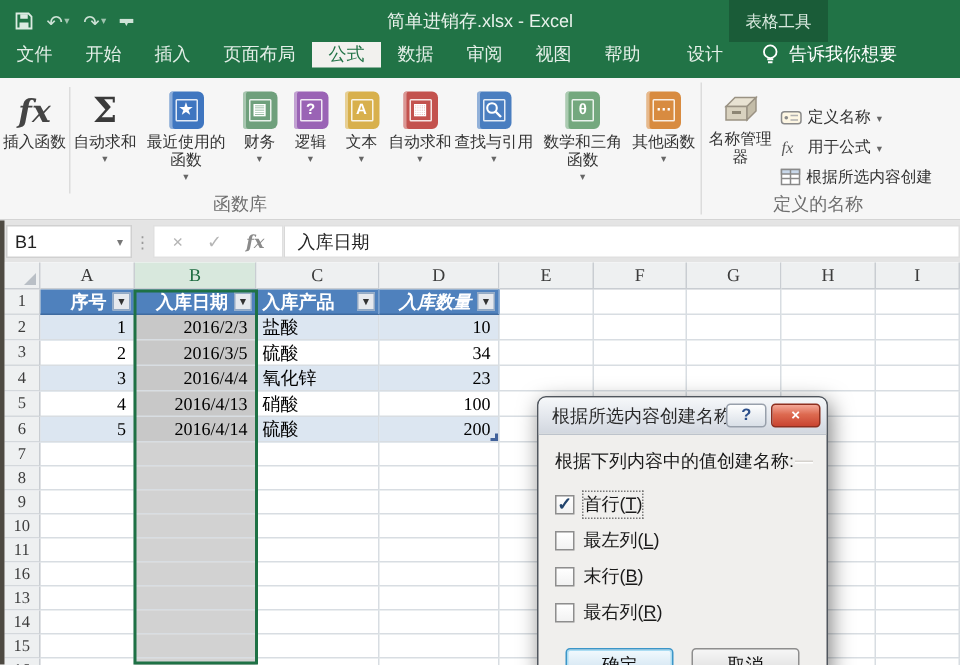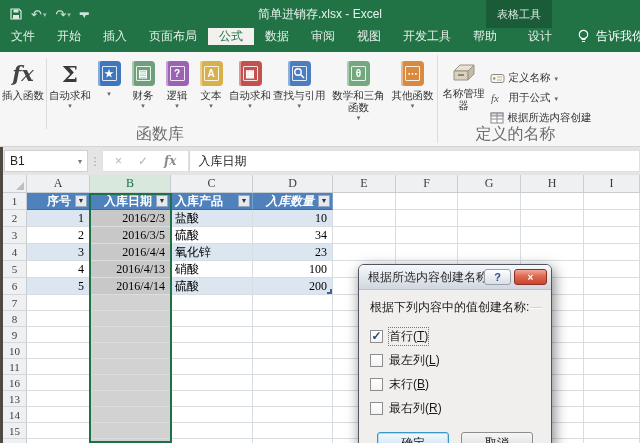--- a/index.html
+++ b/index.html
@@ -25,21 +25,21 @@
   .tab.active { background:#f2f1ee; color:#217346; }
   .tab.ctx { margin-left:9px; }
   .tellme { display:flex; align-items:center; gap:6px; color:#fff; font-size:12px;
     padding-left:14px; white-space:nowrap; }
 
   
   .ribbon { position:absolute; left:0; top:52px; width:640px; height:95px; background:#f6f6f6;
     border-bottom:1px solid #d4d4d4; display:flex; align-items:stretch; overflow:hidden; }
   .rgroup { position:relative; display:flex; align-items:flex-start; padding:3px 1px 14px 1px; }
   .grouplabel { position:absolute; bottom:1px; left:0; right:0; text-align:center;
-    font-size:16px; color:#6e6e6e; white-space:nowrap; }
+    font-size:12px; color:#6e6e6e; white-space:nowrap; }
   .vsep { width:1px; background:#dcdcdc; margin:3px 1px; }
   .bigbtn { display:flex; flex-direction:column; align-items:center; justify-content:flex-start;
     padding:2px 1px; min-width:34px; cursor:default; }
   .bigbtn .icwrap { height:32px; display:flex; align-items:center; justify-content:center; }
   .blabel { font-size:10.5px; color:#333; text-align:center; line-height:12px; max-width:62px; }
   .dropcaret { font-size:7px; color:#666; margin-top:1px; }
   .fxbig { font-family:"DejaVu Serif", serif; font-style:italic; font-weight:bold;
     font-size:21px; color:#444; }
   .sigma { font-family:"DejaVu Serif", serif; font-weight:bold; font-size:23px; color:#3a3a3a; }
   .book { width:23px; height:25px; border-radius:2px 4px 4px 2px; display:flex; align-items:center;
@@ -160,21 +160,20 @@
 
 <div class="tabbar" id="tabbar">
     <div class="tab">文件</div>
     <div class="tab">开始</div>
     <div class="tab">插入</div>
     <div class="tab">页面布局</div>
     <div class="tab active">公式</div>
     <div class="tab">数据</div>
     <div class="tab">审阅</div>
     <div class="tab">视图</div>
-    <div class="tab">开发工具</div>
     <div class="tab">帮助</div>
     <div class="tab ctx">设计</div>
     <div class="tellme">
       <svg width="13" height="15" viewBox="0 0 13 15">
         <circle cx="6.5" cy="5.5" r="4.2" fill="none" stroke="#fff" stroke-width="1.2"></circle>
         <path d="M4.5 10.5h4M5 12.5h3" stroke="#fff" stroke-width="1.2"></path>
       </svg>
       <span>告诉我你想要</span>
     </div>
   </div>
@@ -195,20 +194,21 @@
           </div>
           <div class="blabel">自动求和</div>
           <div class="dropcaret">▾</div>
         </div>
         <div class="bigbtn">
           <div class="icwrap">
             <div class="book" style="background: rgb(63, 118, 192);">
               <span class="emb">★</span>
             </div>
           </div>
+          <div class="blabel">最近使用的函数</div>
           <div class="dropcaret">▾</div>
         </div>
         <div class="bigbtn">
           <div class="icwrap">
             <div class="book" style="background: rgb(111, 160, 124);">
               <span class="emb">▤</span>
             </div>
           </div>
           <div class="blabel">财务</div>
           <div class="dropcaret">▾</div>

